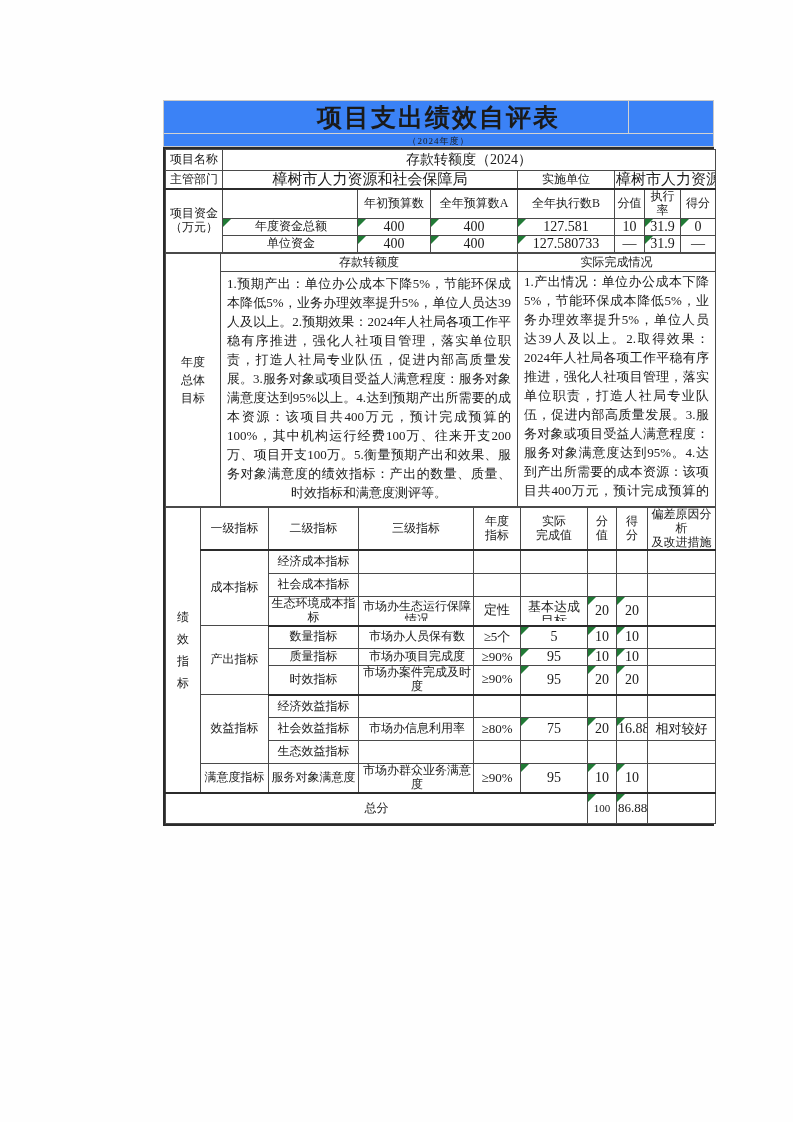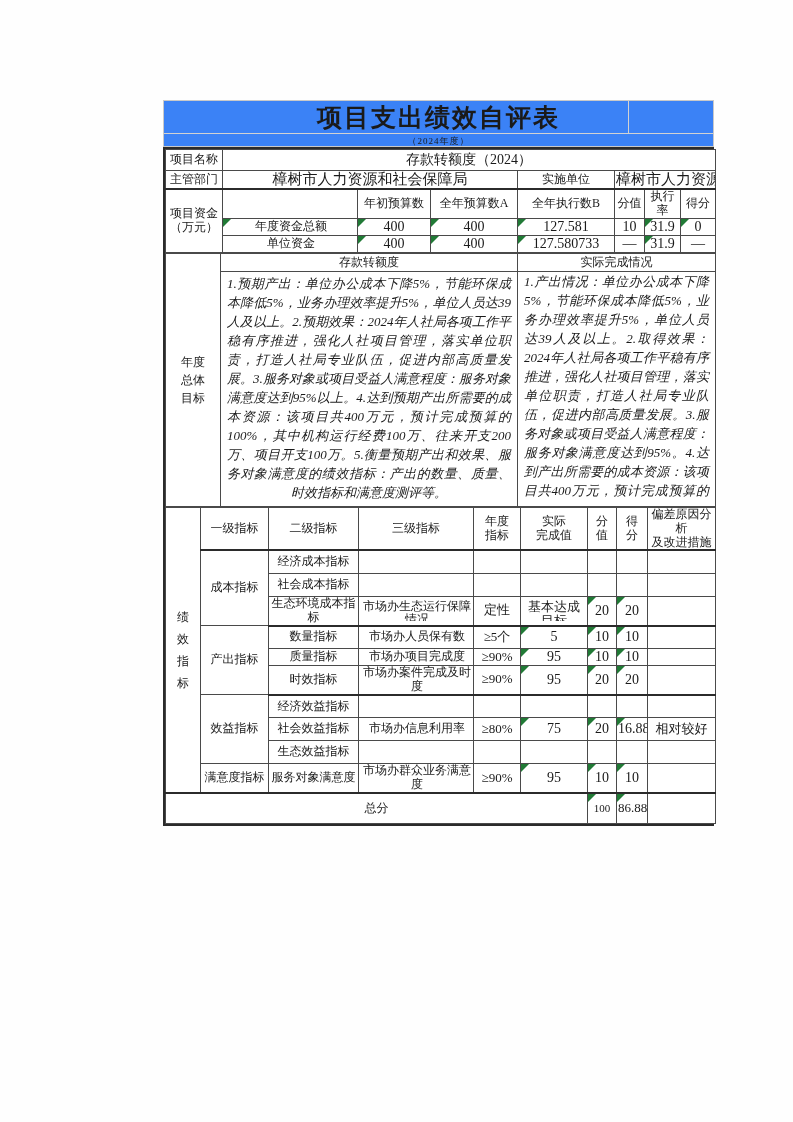--- a/index.html
+++ b/index.html
@@ -25,21 +25,21 @@
   .lbl{font-size:12px;}
   .big{font-size:15px;}
   .num{font-size:14px;}
   .left{text-align:center;padding-left:3px;}
   .nowrap{white-space:nowrap;}
   .tri::before{content:"";position:absolute;top:0;left:0;width:0;height:0;
       border:4px solid transparent;border-top-color:#217a36;border-left-color:#217a36;}
 
   
   .goal-head{font-size:12px;}
-  .goal-body-wrap{height:231px;overflow:hidden;font-style:italic;}
+  .goal-body-wrap{height:231px;overflow:hidden;}
   .goal-body{font-size:13px;line-height:19px;text-align:justify;padding:0 5px;}
   .goal-body.centered-last{text-align-last:center;}
   .vcenter{display:flex;align-items:center;justify-content:center;}
   .clip2{height:21px;overflow:hidden;line-height:13px;}
 
   
   .footer{position:absolute;left:0;top:1042px;width:793px;text-align:center;
           font-size:16px;letter-spacing:2px;}
 </style>
 </head>

